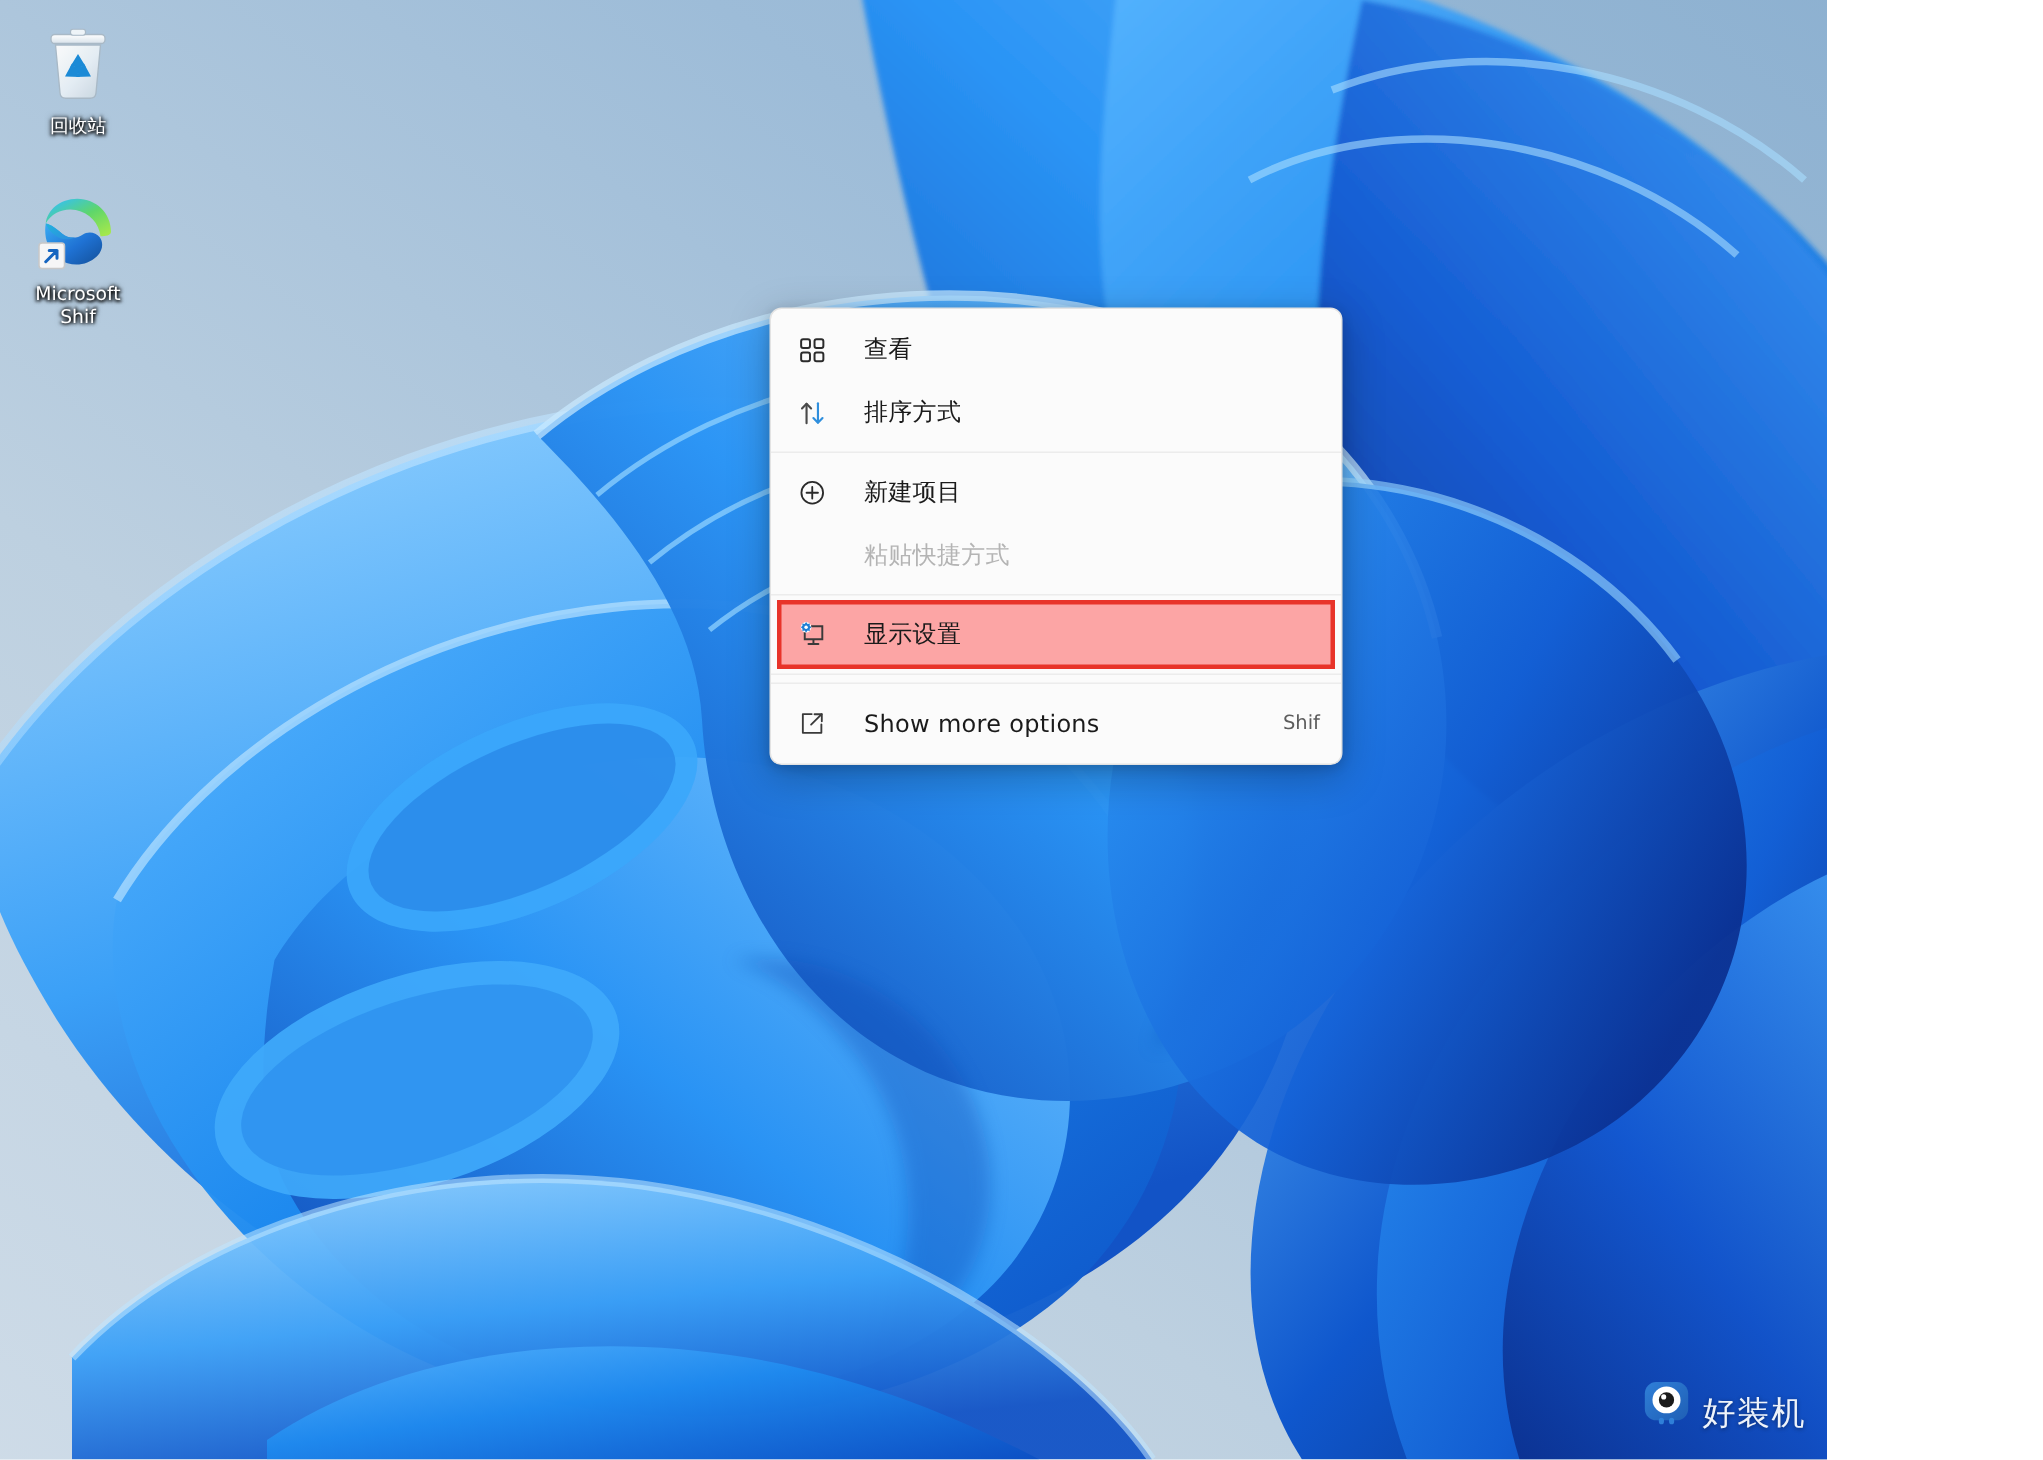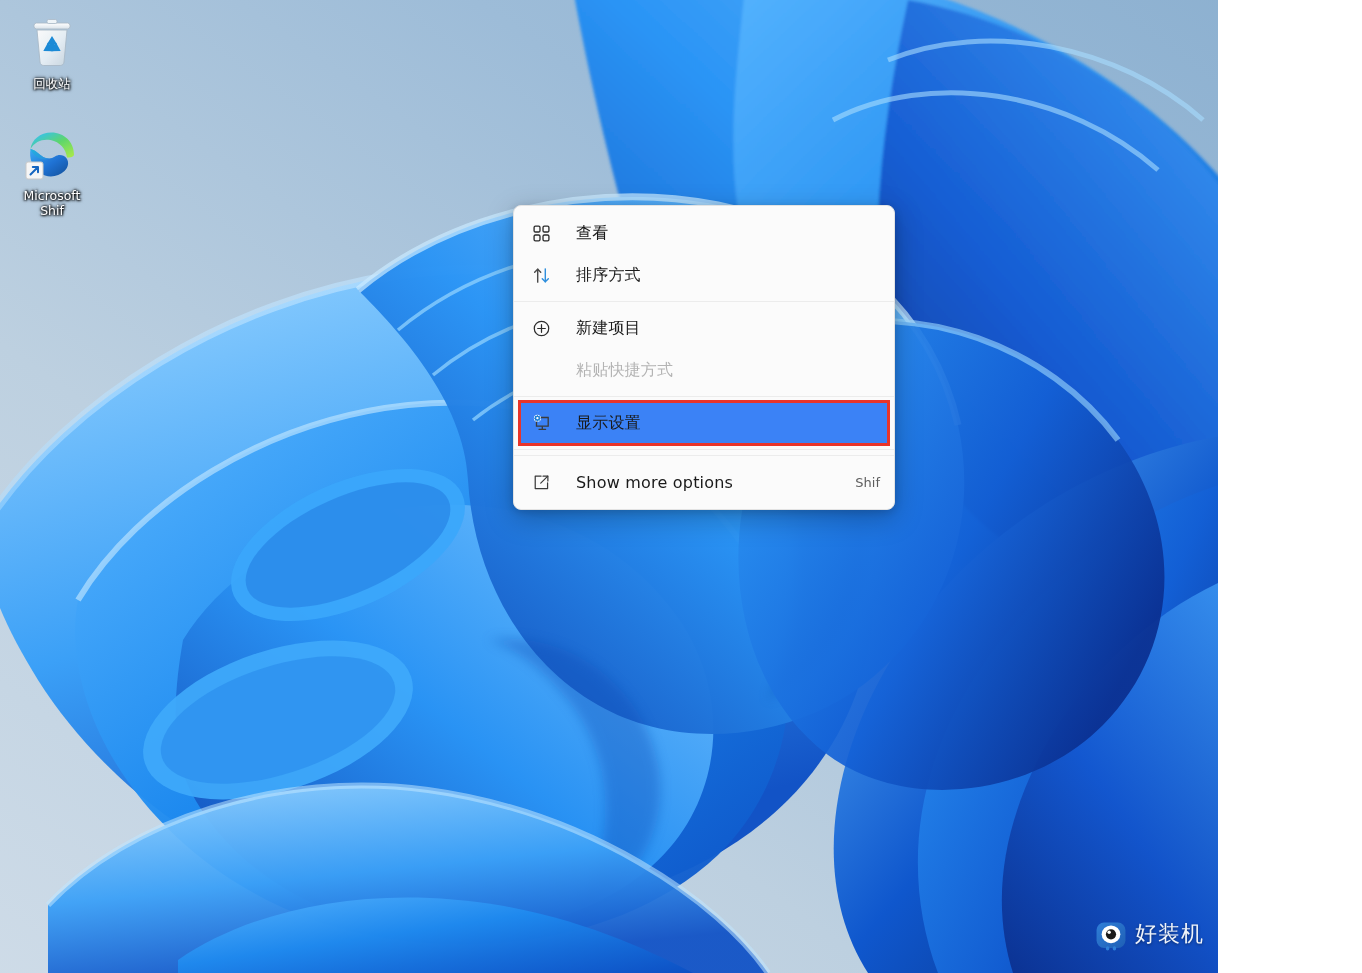--- a/index.html
+++ b/index.html
@@ -109,30 +109,30 @@
   }
 
   
   #mi-display-settings {
     outline: 3px solid #e8342a;
     outline-offset: -1px;
     margin: 0 6px;
     padding-left: 12px;
     width: calc(100% - 12px);
     box-sizing: border-box;
-    background: #3b82f6;
+    background: #fca5a5;
   }
 
   
   #watermark {
     position: absolute;
     right: 14px;
     bottom: 16px;
     display: flex;
-    align-items: flex-start;
+    align-items: flex-end;
     gap: 7px;
     user-select: none;
   }
   #watermark .wm-text {
     font-size: 22px;
     color: #eef3fa;
     font-family: "DejaVu Sans", "Liberation Sans", sans-serif;
     text-shadow: 0 1px 3px rgba(0,0,0,0.45);
     letter-spacing: 1px;
   }

